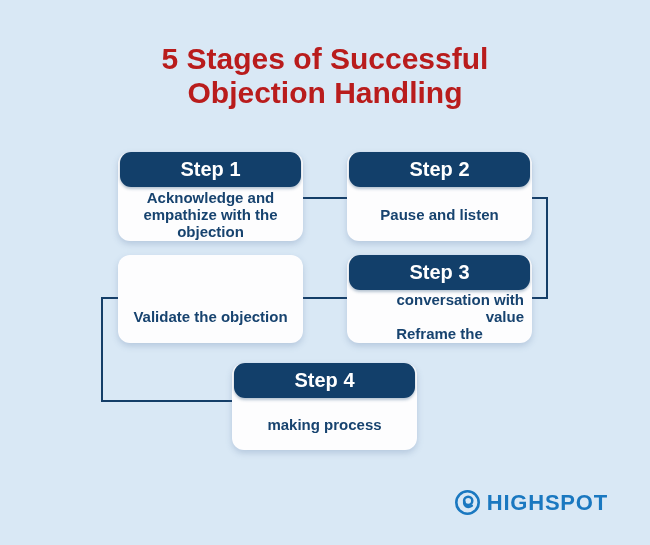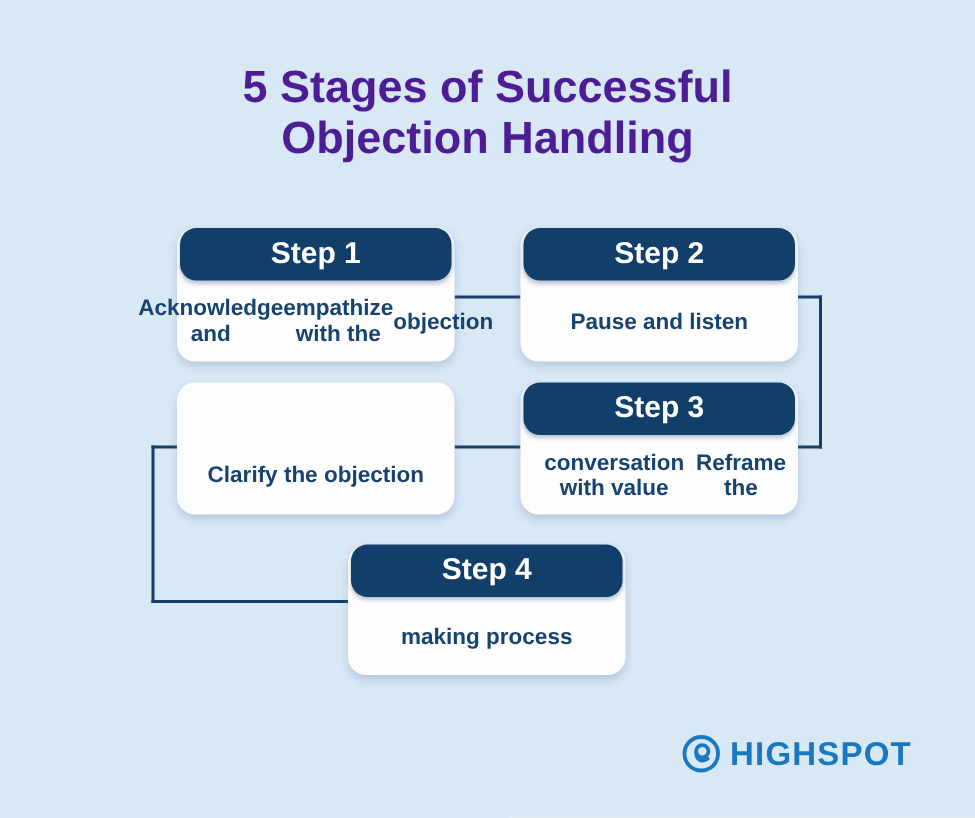--- a/index.html
+++ b/index.html
@@ -7,21 +7,21 @@
     position:relative;
     width:650px;height:545px;
     background:#d9e8f5;
     font-family:"Liberation Sans", sans-serif;
     overflow:hidden;
   }
   .title{
     position:absolute;
     top:42px;left:0;width:100%;
     text-align:center;
-    color:#4c1d95;
+    color:#b91c1c;
     font-size:30px;
     font-weight:bold;
     line-height:34px;
   }
   .card{
     position:absolute;
     width:185px;
     background:#fdfdfe;
     border-radius:12px;
     box-shadow:0 3px 6px rgba(90,120,160,0.28);
@@ -34,23 +34,23 @@
     border-radius:11px;
     box-shadow:0 2px 3px rgba(18,63,106,0.30);
     display:flex;align-items:center;justify-content:center;
     color:#ffffff;
     font-size:20px;
     font-weight:bold;
   }
   .card-body{
     position:absolute;
     top:35px;left:0;right:0;bottom:0;
-    display:flex;flex-direction:row;
+    display:flex;flex-direction:column;
     align-items:center;justify-content:center;
-    text-align:center;
+    text-align:right;
     color:#17436f;
     font-size:15px;
     font-weight:bold;
     line-height:17px;
     padding:0 8px;
     box-sizing:border-box;
   }
   .pos-s1{left:118px;top:152px;height:89px;}
   .pos-s2{left:347px;top:152px;height:89px;}
   .pos-s4{left:118px;top:255px;height:88px;}
@@ -111,21 +111,21 @@
     <div class="card-body">
       <div>Pause and listen</div>
     </div>
     <div class="card-header">
       <span>Step 2</span>
     </div>
   </div>
 
   <div class="card pos-s4">
     <div class="card-body">
-      <div>Clarify the objection</div>
+      <div>Validate the objection</div>
     </div>
   </div>
 
   <div class="card pos-s3">
     <div class="card-body">
       <div>conversation with value</div>
       <div>Reframe the</div>
     </div>
     <div class="card-header">
       <span>Step 3</span>

